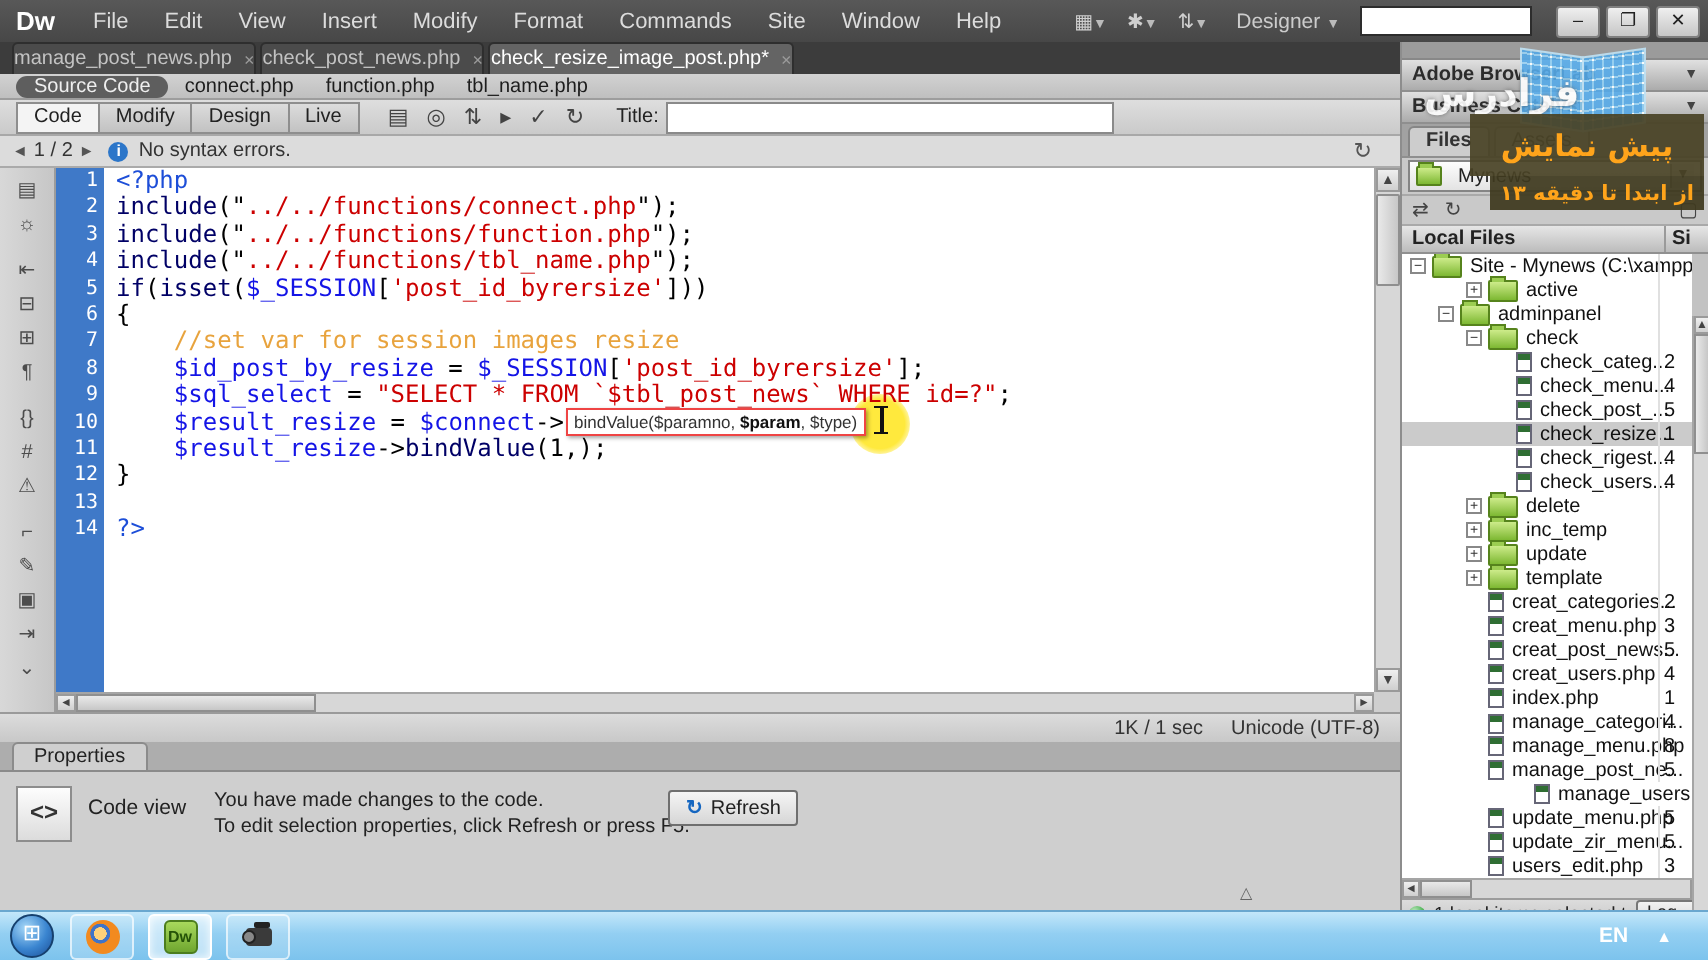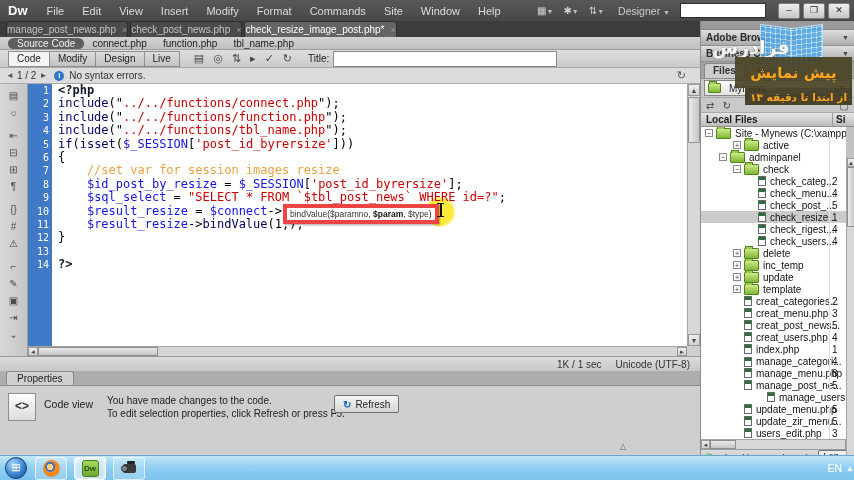--- a/index.html
+++ b/index.html
@@ -58,24 +58,24 @@
   .gutterfill{position:absolute;left:0;top:0;width:24px;height:262px;background:#3f79c8;}
   .crow{position:relative;display:flex;height:13.4px;align-items:center;z-index:2;}
   .ln{width:21px;flex:none;background:#3f79c8;color:#fff;text-align:right;padding-right:3px;
       font:10px "DejaVu Sans Mono",monospace;height:13.4px;line-height:13.4px;}
   .ctext{white-space:pre;font:12px/13.4px "DejaVu Sans Mono",monospace;padding-left:6px;color:#000;}
   .ctext .d{color:#000;}
   .ctext .f{color:#000066;}
   .ctext .v{color:#1414e6;}
   .ctext .s{color:#cc0000;}
   .ctext .c{color:#e8a33d;}
-  .ctext .t{color:#0f172a;font-weight:bold;}
+  .ctext .t{color:#1d4ed8;}
   .halo{position:absolute;left:397px;top:113px;width:30px;height:30px;border-radius:50%;z-index:1;
         background:radial-gradient(circle,#ffe93d 0 58%,rgba(255,233,61,0.25) 78%,rgba(255,233,61,0) 100%);}
-  .hint{position:absolute;left:255px;top:120px;z-index:3;background:#fff;border:4px solid #ef4444;
+  .hint{position:absolute;left:255px;top:120px;z-index:3;background:#fff;border:1px solid #ef4444;
         box-shadow:1px 1px 2px rgba(0,0,0,.35);font-size:8.5px;color:#333;padding:1px 3px;white-space:nowrap;}
   .hint b{color:#111;}
   .ibeam{position:absolute;left:409px;top:119px;width:7px;height:14px;z-index:4;}
   .ibeam:before{content:"";position:absolute;left:3px;top:0;width:1.5px;height:14px;background:#111;}
   .ibeam:after{content:"";position:absolute;left:0;top:0;width:7px;height:14px;
                border-top:1.5px solid #111;border-bottom:1.5px solid #111;box-sizing:border-box;}
   
   .vscroll{position:absolute;left:687px;top:84px;width:13px;height:262px;background:#d7d7d7;border-left:1px solid #a5a5a5;box-sizing:border-box;}
   .vscroll .arr{width:12px;height:12px;background:linear-gradient(#efefef,#cfcfcf);border:1px solid #9a9a9a;
                 box-sizing:border-box;font-size:7px;color:#444;text-align:center;line-height:11px;}
@@ -116,21 +116,21 @@
         display:flex;align-items:center;justify-content:center;background:rgba(255,255,255,.18);}
   .tbtn.active{background:rgba(255,255,255,.5);box-shadow:inset 0 0 4px rgba(255,255,255,.9);border-color:#fff;}
   .fficon{width:17px;height:17px;border-radius:50%;
           background:radial-gradient(circle at 42% 40%,#ffd27a 0 22%,#3f74c9 23% 34%,#f28a1f 36% 74%,#c45a00 100%);}
   .dwicon{width:17px;height:17px;border-radius:3px;background:linear-gradient(#a8d95c,#6fa62f);
           border:1px solid #4c7d1e;color:#245208;font-size:8px;font-weight:bold;text-align:center;line-height:16px;box-sizing:border-box;}
   .camicon{position:relative;width:17px;height:14px;}
   .camicon .body{position:absolute;left:2px;top:3px;width:13px;height:9px;background:#3a3a3a;border-radius:2px;}
   .camicon .lens{position:absolute;left:0px;top:4px;width:7px;height:7px;border-radius:50%;background:#888;border:1.5px solid #222;box-sizing:border-box;}
   .camicon .grip{position:absolute;left:6px;top:0;width:8px;height:3px;background:#222;border-radius:1px;}
-  .tb-right{margin-left:auto;display:flex;align-items:center;gap:4px;color:#fff;}
+  .tb-right{margin-left:auto;display:flex;align-items:center;gap:14px;padding-right:18px;color:#fff;font-weight:bold;}
   .lang{font-size:10.5px;}
   .trayup{font-size:8px;}
   
   .panel{position:absolute;left:700px;top:21px;width:154px;height:434px;background:#c2c2c2;border-left:1px solid #8d8d8d;box-sizing:border-box;}
   .dockhdr{height:15px;background:linear-gradient(#e0e0e0,#ababab);border-bottom:1px solid #8f8f8f;
            display:flex;align-items:center;font-size:10px;font-weight:bold;color:#2c2c2c;padding:0 5px;}
   .dockhdr .hcaret{margin-left:auto;font-size:7px;color:#444;}
   .dockstrip{height:8px;background:#9b9b9b;border-bottom:1px solid #888;}
   .ptabs{height:16px;background:#a2a2a2;display:flex;align-items:flex-end;padding-left:3px;border-bottom:1px solid #8f8f8f;}
   .ptab{height:14px;line-height:14px;font-size:10px;padding:0 8px;border:1px solid #868686;border-bottom:none;

